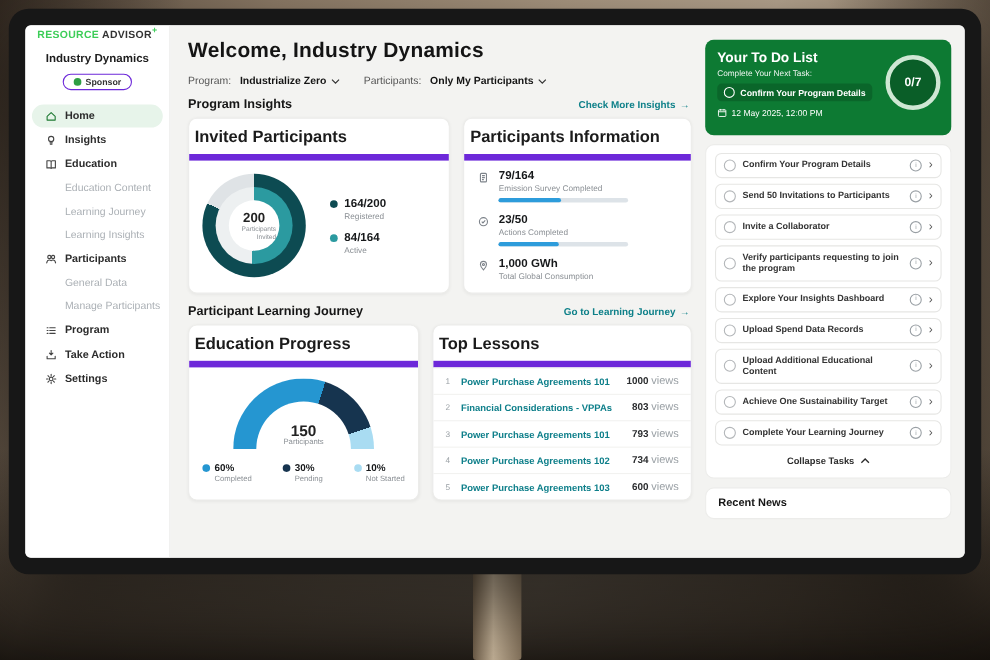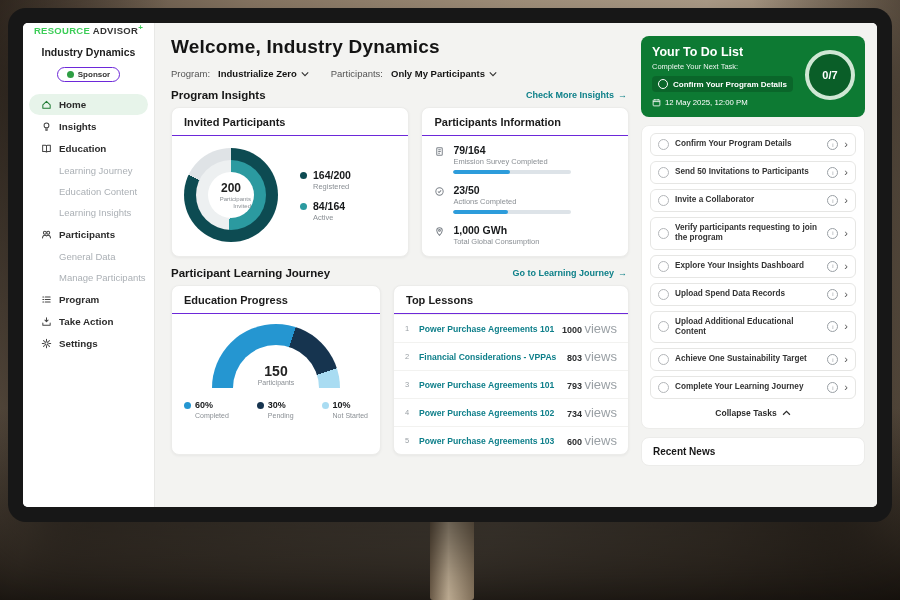--- a/index.html
+++ b/index.html
@@ -44,21 +44,21 @@
   .filters{display:flex;align-items:center;gap:8px;font-size:9.5px;color:#555;margin-bottom:10px}
   .f-value{display:inline-flex;align-items:center;gap:4px;font-weight:700;color:#141414;cursor:pointer;margin-right:14px}
   .chev{width:8px;height:6px;stroke:#333;fill:none;stroke-width:1.4}
 
   .sec-row{display:flex;align-items:center;justify-content:space-between;margin:8px 2px 6px 0}
   .sec-title{font-size:11.5px;font-weight:700;color:#161616}
   .sec-link{font-size:9px;font-weight:700;color:#0e8089;cursor:pointer;display:inline-flex;gap:4px;align-items:center}
 
   .cards-row{display:flex;gap:12px}
   .card{background:#fff;border:1px solid #ececea;border-radius:8px;box-shadow:0 1px 3px rgba(0,0,0,.05);min-width:0}
-  .card-title{font-size:11px;font-weight:700;padding:8px 12px 7px;border-bottom:1px solid #6d28d9;color:#1b1b1b}
+  .card-title{font-size:15px;font-weight:700;padding:8px 5px 7px;border-bottom:6px solid #6d28d9;color:#1b1b1b}
 
   
   .invited{flex:1.15}
   .invited-body{display:flex;align-items:center;padding:12px 12px 14px;gap:14px}
   .donut{width:94px;height:94px;border-radius:50%;background:conic-gradient(#0d4b52 0 82%,#dfe3e6 82% 100%);position:relative;flex:none}
   .donut2{position:absolute;inset:12px;border-radius:50%;background:conic-gradient(#2b9aa0 0 51%,#edf0f1 51% 100%)}
   .hole{position:absolute;inset:12px;border-radius:50%;background:#fff;display:flex;flex-direction:column;align-items:center;justify-content:center;text-align:right}
   .hv{font-size:12px;font-weight:700}
   .hl{font-size:6px;color:#8a8f94;width:40px;line-height:1.15;margin-top:1px}
   .leg-item{display:flex;gap:6px;margin:9px 8px}
@@ -88,24 +88,24 @@
   .el-top{display:flex;align-items:center;gap:4px;font-size:9px;font-weight:700;color:#17191b}
   .el-label{font-size:7px;color:#8a8f94;margin:2px 0 0 11px}
 
   
   .lessons{flex:1}
   .lesson{display:flex;align-items:center;gap:7px;padding:6px 11px;border-top:1px solid #f2f2f0}
   .lesson:first-of-type{border-top:none}
   .rank{font-size:7.5px;color:#9aa0a5;width:7px}
   .ltitle{flex:1;font-size:8.6px;font-weight:600;color:#0e7f8a;cursor:pointer;white-space:nowrap;overflow:hidden;text-overflow:ellipsis}
   .views{font-size:9px;font-weight:700;color:#2b2d2f;white-space:nowrap}
-  .views .vu{font-size:13px;font-weight:400;color:#9aa0a5}
-
-  
-  .todo-card{background:#0d7a33;border-radius:8px;color:#fff;padding:9px 11px 10px;position:relative}
+  .views .vu{font-size:10px;font-weight:400;color:#9aa0a5}
+
+  
+  .todo-card{background:#0d7a33;border-radius:8px;color:#fff;padding:9px 11px 16px;position:relative}
   .todo-title{font-size:12.5px;font-weight:700}
   .todo-sub{font-size:7.5px;margin-top:3px;opacity:.92}
   .todo-next{display:flex;align-items:center;gap:5px;margin-top:5px;background:rgba(0,0,0,.16);border-radius:4px;padding:3px 6px;width:fit-content;max-width:140px;cursor:pointer}
   .ncheck{width:8px;height:8px;border:1.3px solid #fff;border-radius:50%;flex:none}
   .todo-next span:last-child{font-size:8px;font-weight:700}
   .todo-due{display:flex;align-items:center;gap:4px;margin-top:6px;font-size:7.8px}
   .todo-due svg{width:9px;height:9px;stroke:#fff;fill:none;stroke-width:1.1}
   .ring{position:absolute;right:10px;top:14px;width:42px;height:42px;border-radius:50%;background:#0a5e28;
     border:4px solid #cfe7d4;display:flex;align-items:center;justify-content:center;font-size:11px;font-weight:700}
 
@@ -155,24 +155,24 @@
             </svg>
         <span>Insights</span>
       </div>
       <div class="nav-item">
         <svg viewBox="0 0 12 12">
               <path d="M1.8 2.4h3c.7 0 1.2.6 1.2.6s.5-.6 1.2-.6h3v7H7.2c-.7 0-1.2.5-1.2.5s-.5-.5-1.2-.5h-3zM6 3v6.5"></path>
             </svg>
         <span>Education</span>
       </div>
       <div class="nav-sub">
+            <span>Education Content</span>
+          </div>
+      <div class="nav-sub">
             <span>Learning Journey</span>
-          </div>
-      <div class="nav-sub">
-            <span>Education Content</span>
           </div>
       <div class="nav-sub">
             <span>Learning Insights</span>
           </div>
       <div class="nav-item">
         <svg viewBox="0 0 12 12">
               <circle cx="4.2" cy="4" r="1.6"></circle>
               <circle cx="7.9" cy="4" r="1.6"></circle>
               <path d="M1.6 9.8c.3-1.9 1.4-2.9 2.6-2.9.8 0 1.4.3 1.8.8.4-.5 1-.8 1.8-.8 1.2 0 2.3 1 2.6 2.9"></path>
             </svg>

